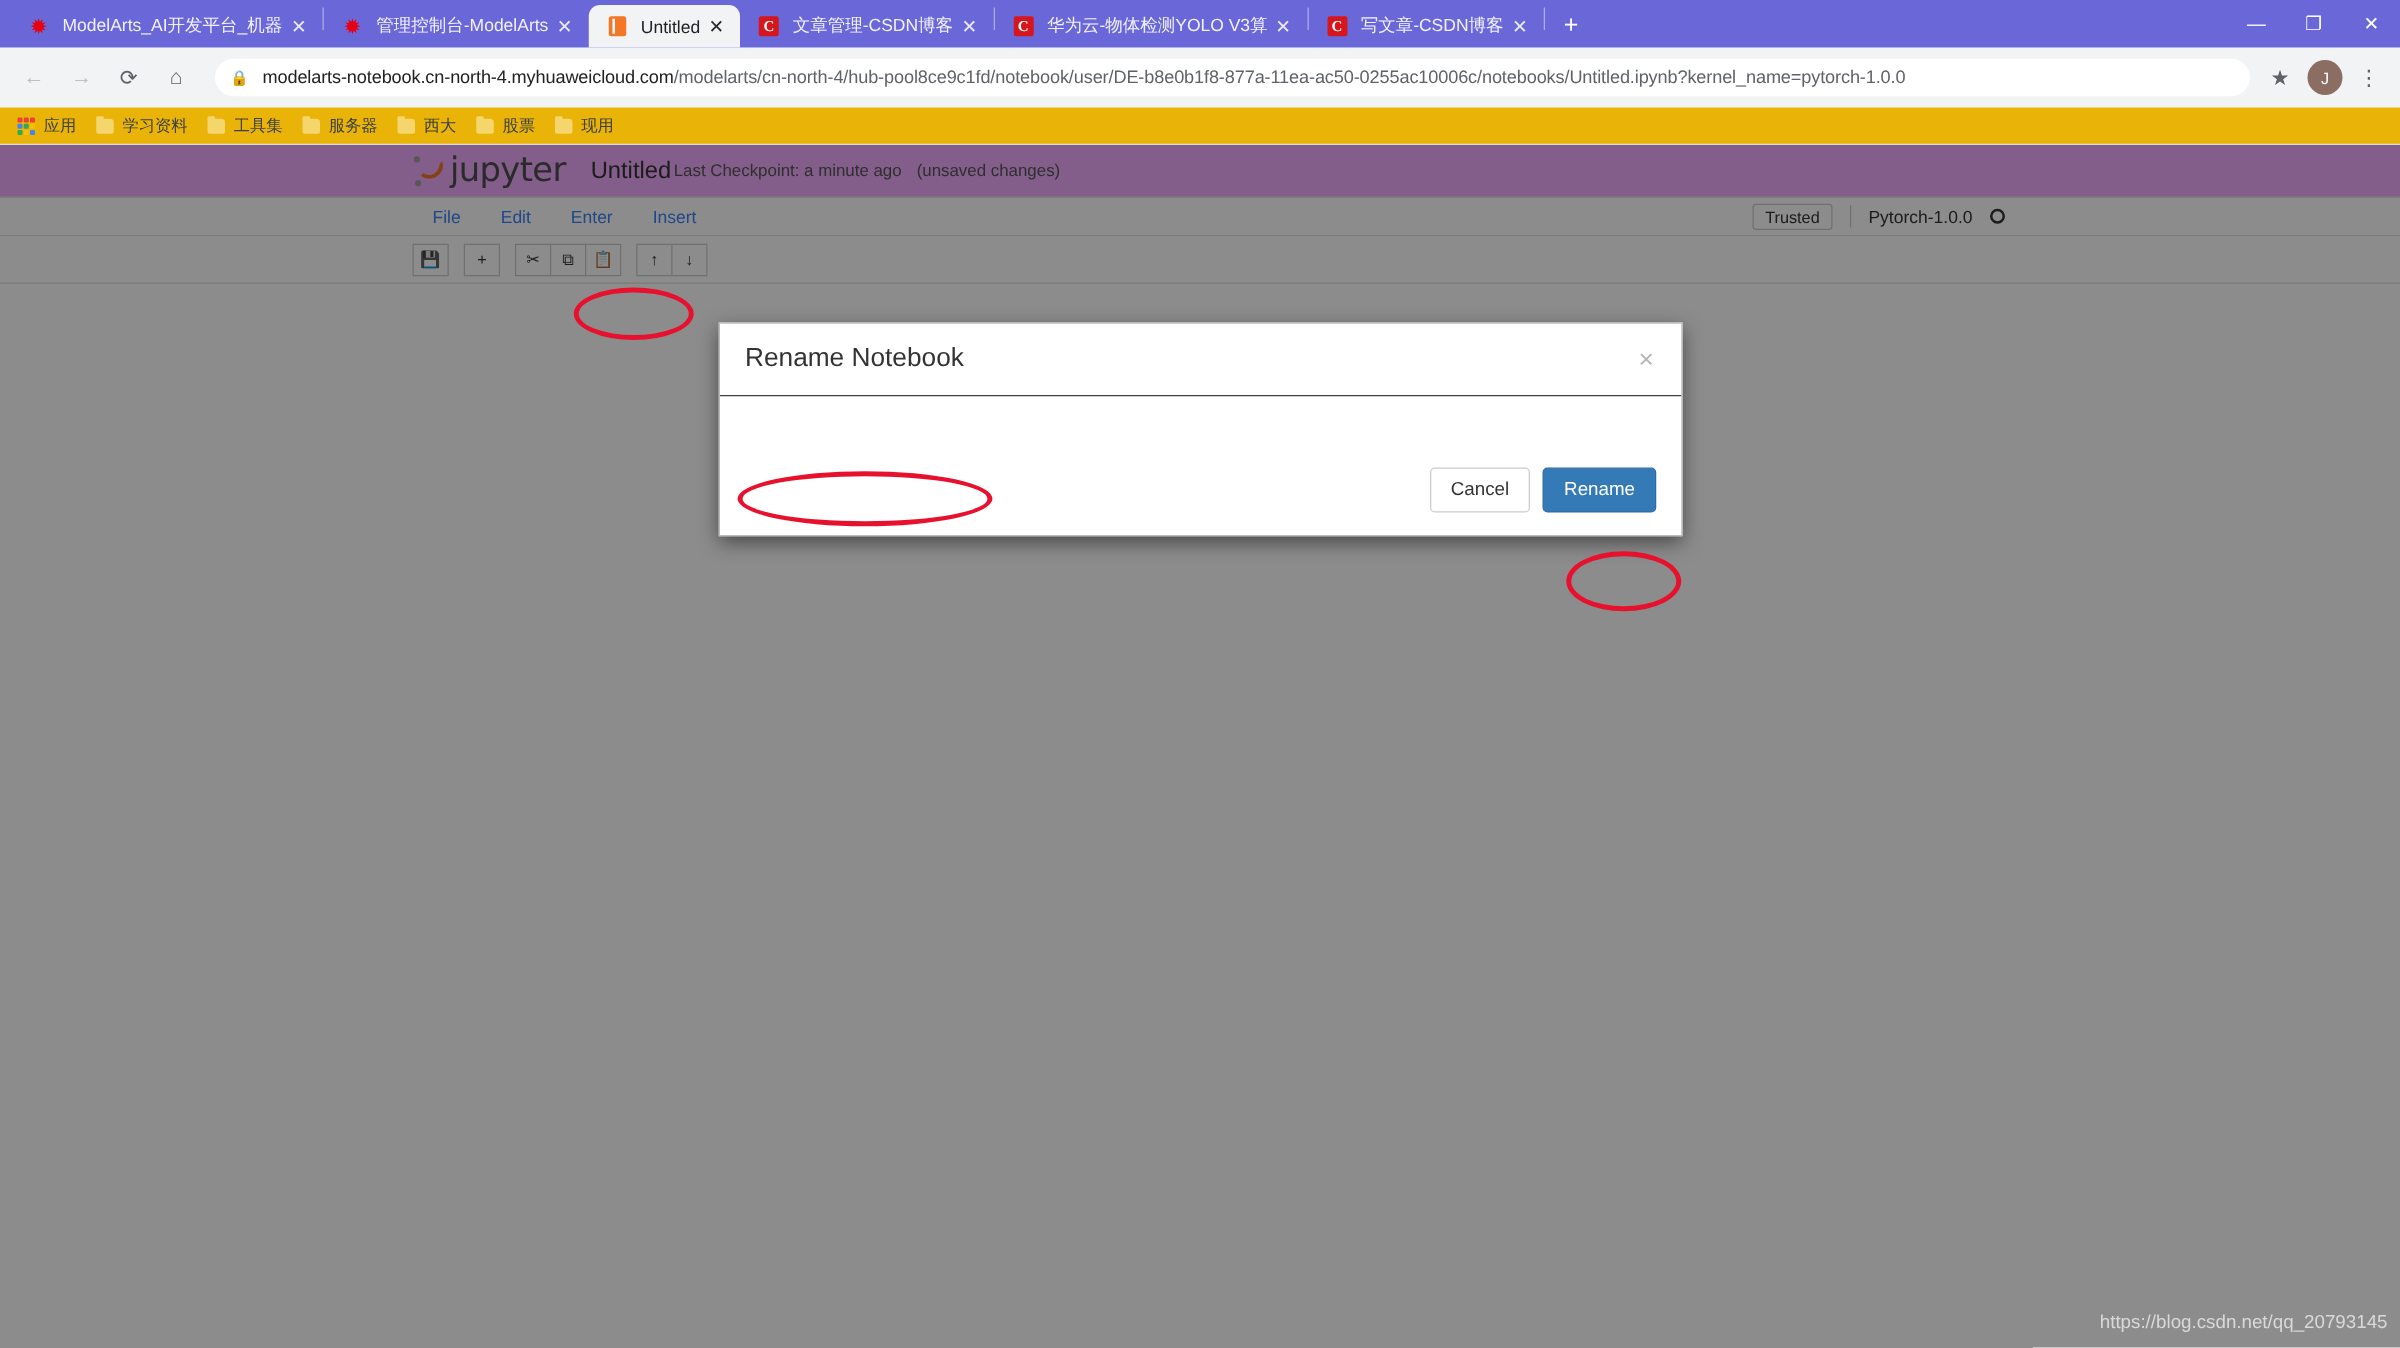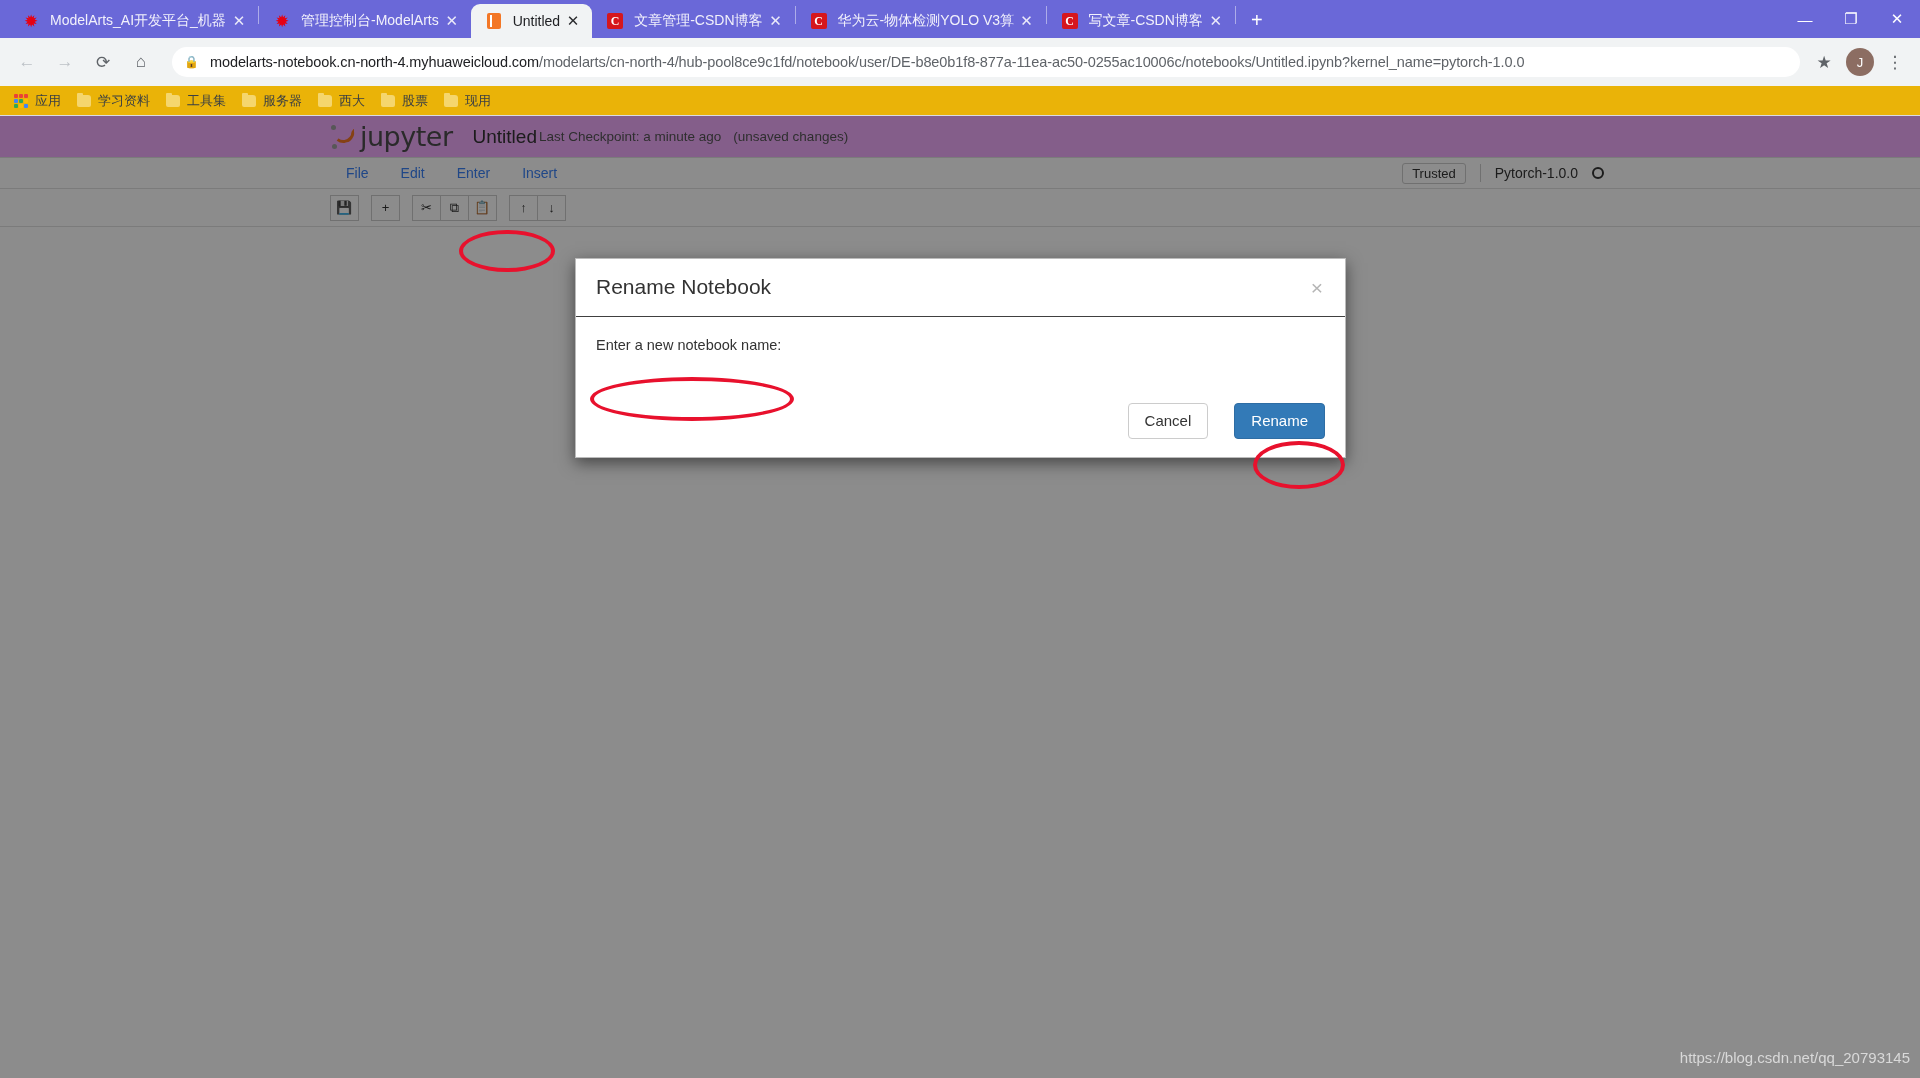--- a/index.html
+++ b/index.html
@@ -429,21 +429,21 @@
     font-size: 15px;
     color: #555;
     outline: none;
     box-shadow: inset 0 1px 1px rgba(0,0,0,.05);
     font-family: "Liberation Sans", sans-serif;
   }
   .modal-foot {
     padding: 15px 20px 18px 20px;
     display: flex;
     justify-content: flex-end;
-    gap: 16px;
+    gap: 0;
   }
   .btn {
     font-size: 15px;
     padding: 7px 16px;
     border-radius: 4px;
     border: 1px solid #ccc;
     background: #fff;
     color: #333;
     line-height: 1.3;
   }
@@ -652,21 +652,20 @@
     </div>
 
     <div class="dim-overlay"></div>
 
     <div class="modal">
       <div class="modal-head">
         <h4 class="modal-title">Rename Notebook</h4>
         <span class="modal-x">×</span>
       </div>
       <div class="modal-body">
-        <div class="modal-label">Enter a new notebook name:</div>
       </div>
       <div class="modal-foot">
         <button class="btn">Cancel</button>
         <button class="btn btn-primary">Rename</button>
       </div>
     </div>
 
     <div class="ann" id="ann-title"></div>
     <div class="ann" id="ann-input"></div>
     <div class="ann" id="ann-rename"></div>

